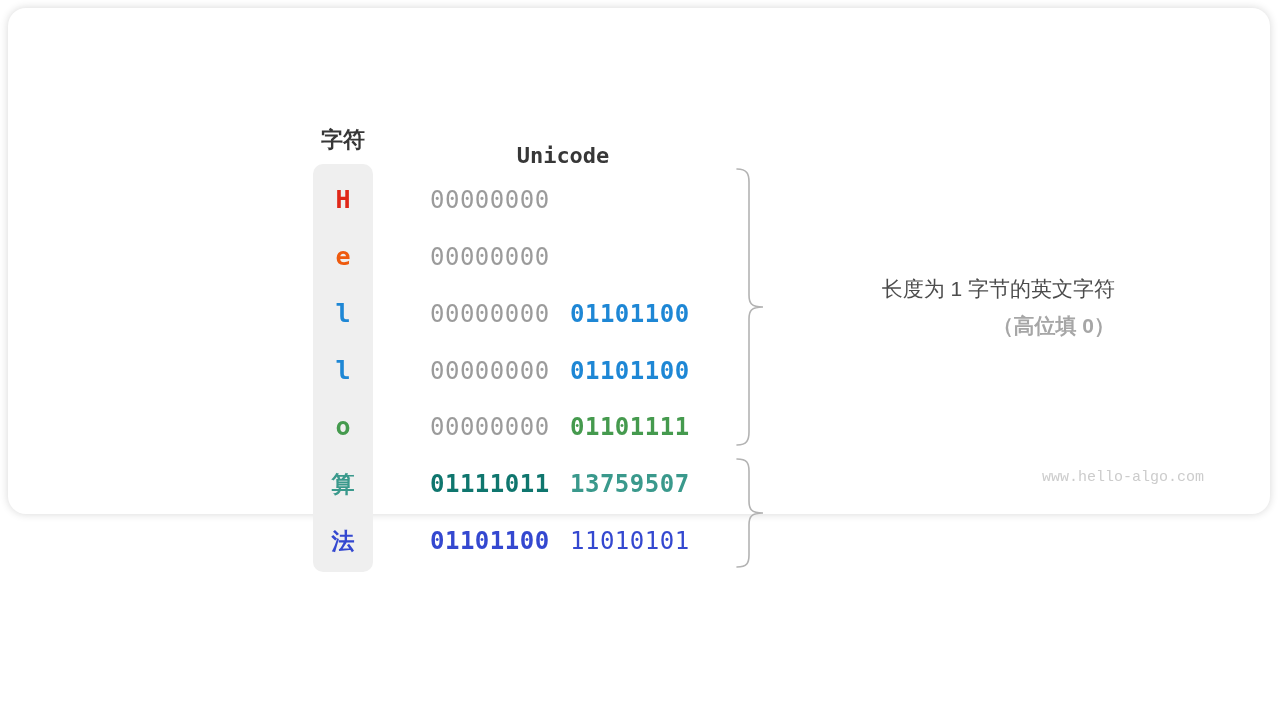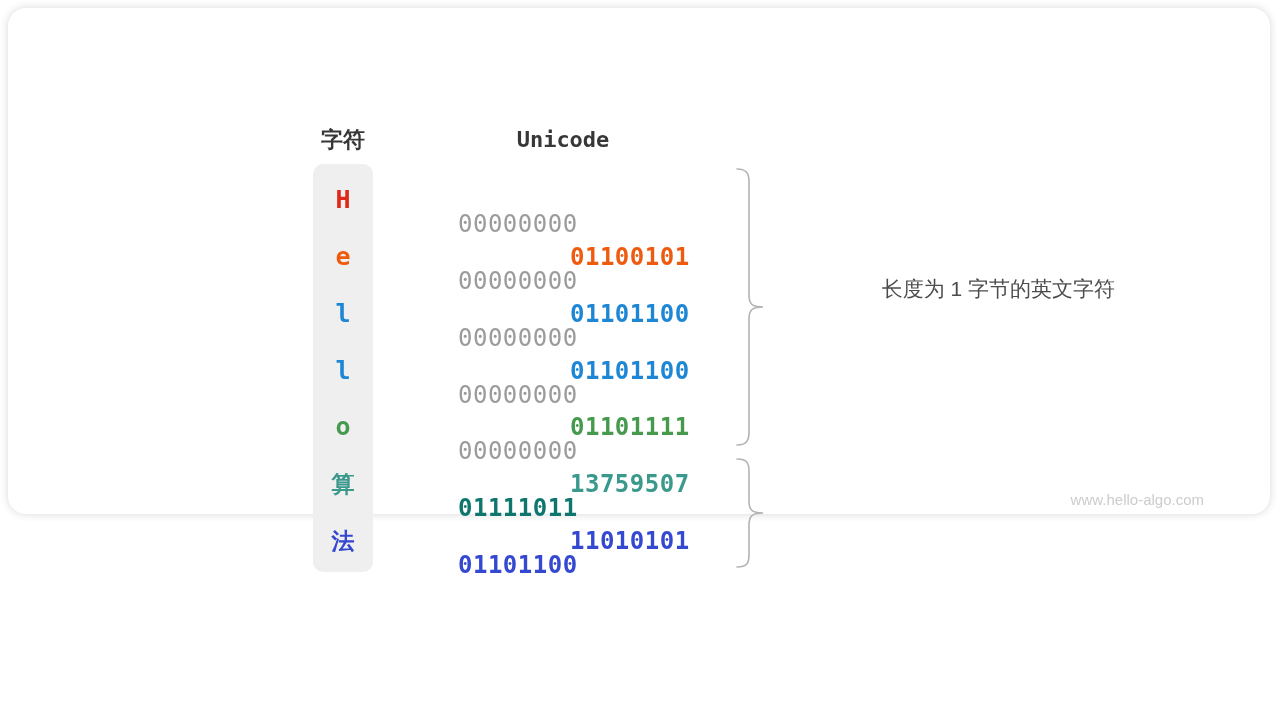--- a/index.html
+++ b/index.html
@@ -12,21 +12,21 @@
     overflow: hidden;
   }
   .card {
     position: absolute;
     left: 8px; top: 8px;
     width: 1262px; height: 506px;
     background: #ffffff;
     border-radius: 18px;
     box-shadow: 0 0 9px rgba(0,0,0,0.16);
   }
-  .mono { font-family: "DejaVu Sans Mono", monospace; }
+  .mono { font-family: "DejaVu Sans Mono", monospace; margin-top: 16px; }
 
   
   .hdr {
     position: absolute;
     top: 116px;
     height: 32px;
     line-height: 32px;
     text-align: center;
     font-size: 22px;
     font-weight: bold;
@@ -61,21 +61,21 @@
   .row .char.cjk {
     font-family: "Liberation Sans", sans-serif;
     font-size: 23px;
   }
   .row .byte {
     position: absolute;
     font-family: "DejaVu Sans Mono", monospace;
     font-size: 24px;
     letter-spacing: 0.5px;
   }
-  .row .b1 { left: 450px; margin-top: 24px; }
+  .row .b1 { left: 422px; }
   .row .b2 { left: 562px; }
 
   
   .brace { position: absolute; }
   .brace svg { display: block; }
 
   
   .annotation {
     position: absolute;
     left: 747px;
@@ -89,22 +89,22 @@
     color: var(--annotation-secondary, #a6a6a6);
     font-weight: bold;
   }
   .ann-1 { top: 262px; }
   .ann-2 { top: 480px; }
 
   
   .watermark {
     position: absolute;
     right: 66px;
-    bottom: 6px;
-    font-family: Liberation Sans, sans-serif;
+    bottom: 28px;
+    font-family: Liberation Mono, monospace;
     font-size: 15px;
     color: var(--watermark, #cccccc);
   }
 </style>
 </head>
 <body>
 
 <div class="card">
 
   <div class="hdr hdr-char">字符</div>
@@ -113,21 +113,20 @@
   <div class="char-column"></div>
 
   <div id="rows">
       <div class="row" style="top: 172px;">
     <span class="char" style="color: rgb(224, 39, 24);">H</span>
     <span class="byte b1" style="color: rgb(155, 155, 155); font-weight: normal;">00000000</span>
   </div>
       <div class="row" style="top: 229px;">
     <span class="char" style="color: rgb(238, 90, 14);">e</span>
     <span class="byte b1" style="color: rgb(155, 155, 155); font-weight: normal;">00000000</span>
-    <span class="byte b2" style="color: rgb(238, 90, 14); font-weight: bold;">01100101</span>
   </div>
       <div class="row" style="top: 286px;">
     <span class="char" style="color: rgb(30, 135, 213);">l</span>
     <span class="byte b1" style="color: rgb(155, 155, 155); font-weight: normal;">00000000</span>
     <span class="byte b2" style="color: rgb(30, 135, 213); font-weight: bold;">01101100</span>
   </div>
       <div class="row" style="top: 343px;">
     <span class="char" style="color: rgb(30, 135, 213);">l</span>
     <span class="byte b1" style="color: rgb(155, 155, 155); font-weight: normal;">00000000</span>
     <span class="byte b2" style="color: rgb(30, 135, 213); font-weight: bold;">01101100</span>
@@ -138,36 +137,37 @@
     <span class="byte b2" style="color: rgb(69, 154, 78); font-weight: bold; text-align: center;">01101111</span>
   </div>
       <div class="row" style="top: 456px;">
     <span class="char cjk" style="color: rgb(58, 153, 140);">算</span>
     <span class="byte b1" style="color: #0f766e; font-weight: bold;">01111011</span>
     <span class="byte b2" style="color: rgb(58, 153, 140); font-weight: bold;">13759507</span>
   </div>
       <div class="row" style="top: 513px;">
     <span class="char cjk" style="color: rgb(52, 72, 208);">法</span>
     <span class="byte b1" style="color: rgb(52, 72, 208); font-weight: bold;">01101100</span>
-    <span class="byte b2" style="color: rgb(52, 72, 208); font-weight: bold;">11010101</span>
+    <span class="byte b2" style="color: rgb(52, 72, 208); font-weight: normal;">11010101</span>
   </div>
     </div>
 
   <div class="brace" style="left:726px; top:160px;">
     <svg width="34" height="278" viewBox="0 0 34 278">
       <path d="M3,1 C13,1 15,6 15,14 L15,127 C15,135 17,139 29,139 C17,139 15,143 15,151 L15,264 C15,272 13,277 3,277" fill="none" stroke="var(--brace, #b3b3b3)" stroke-width="1.6" stroke-linecap="round"></path>
     </svg>
   </div>
 
   <div class="brace" style="left:726px; top:450px;">
     <svg width="34" height="110" viewBox="0 0 34 110">
       <path d="M3,1 C13,1 15,5 15,13 L15,43 C15,51 17,55 29,55 C17,55 15,59 15,67 L15,97 C15,105 13,109 3,109" fill="none" stroke="var(--brace, #b3b3b3)" stroke-width="1.6" stroke-linecap="round"></path>
     </svg>
   </div>
 
   <div class="annotation ann-1">
     <div>长度为 1 字节的英文字符</div>
+    <div class="secondary">（高位填 0）</div>
   </div>
 
 
   <div class="watermark">www.hello-algo.com</div>
 
 </div>
 
 </body></html>

